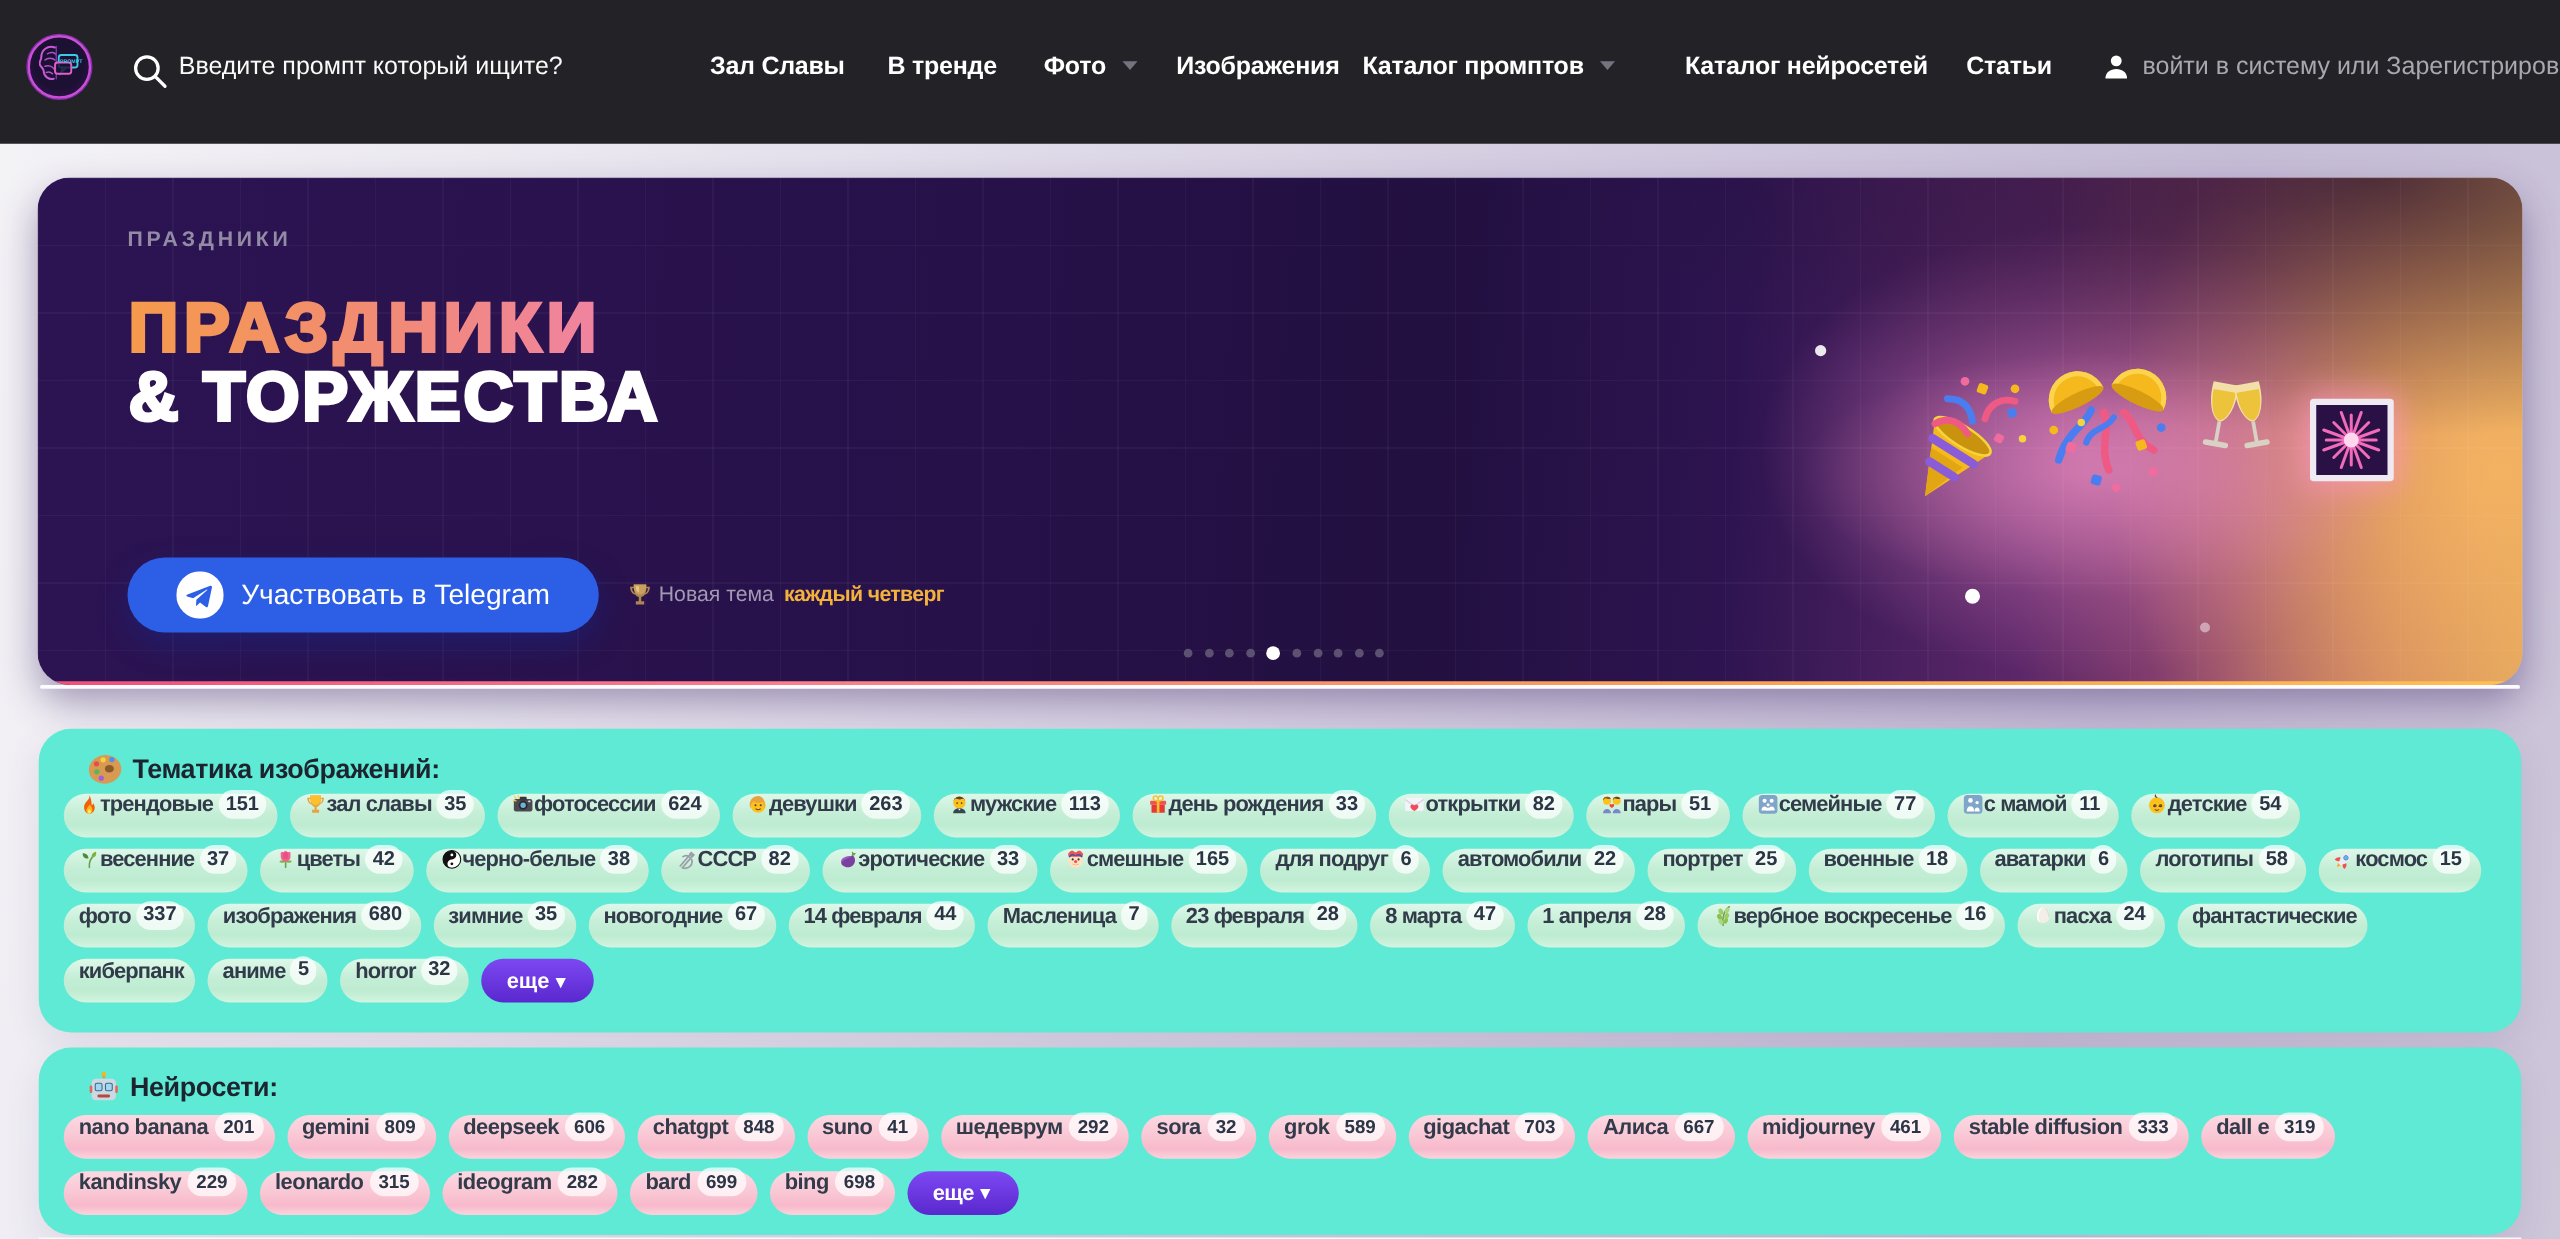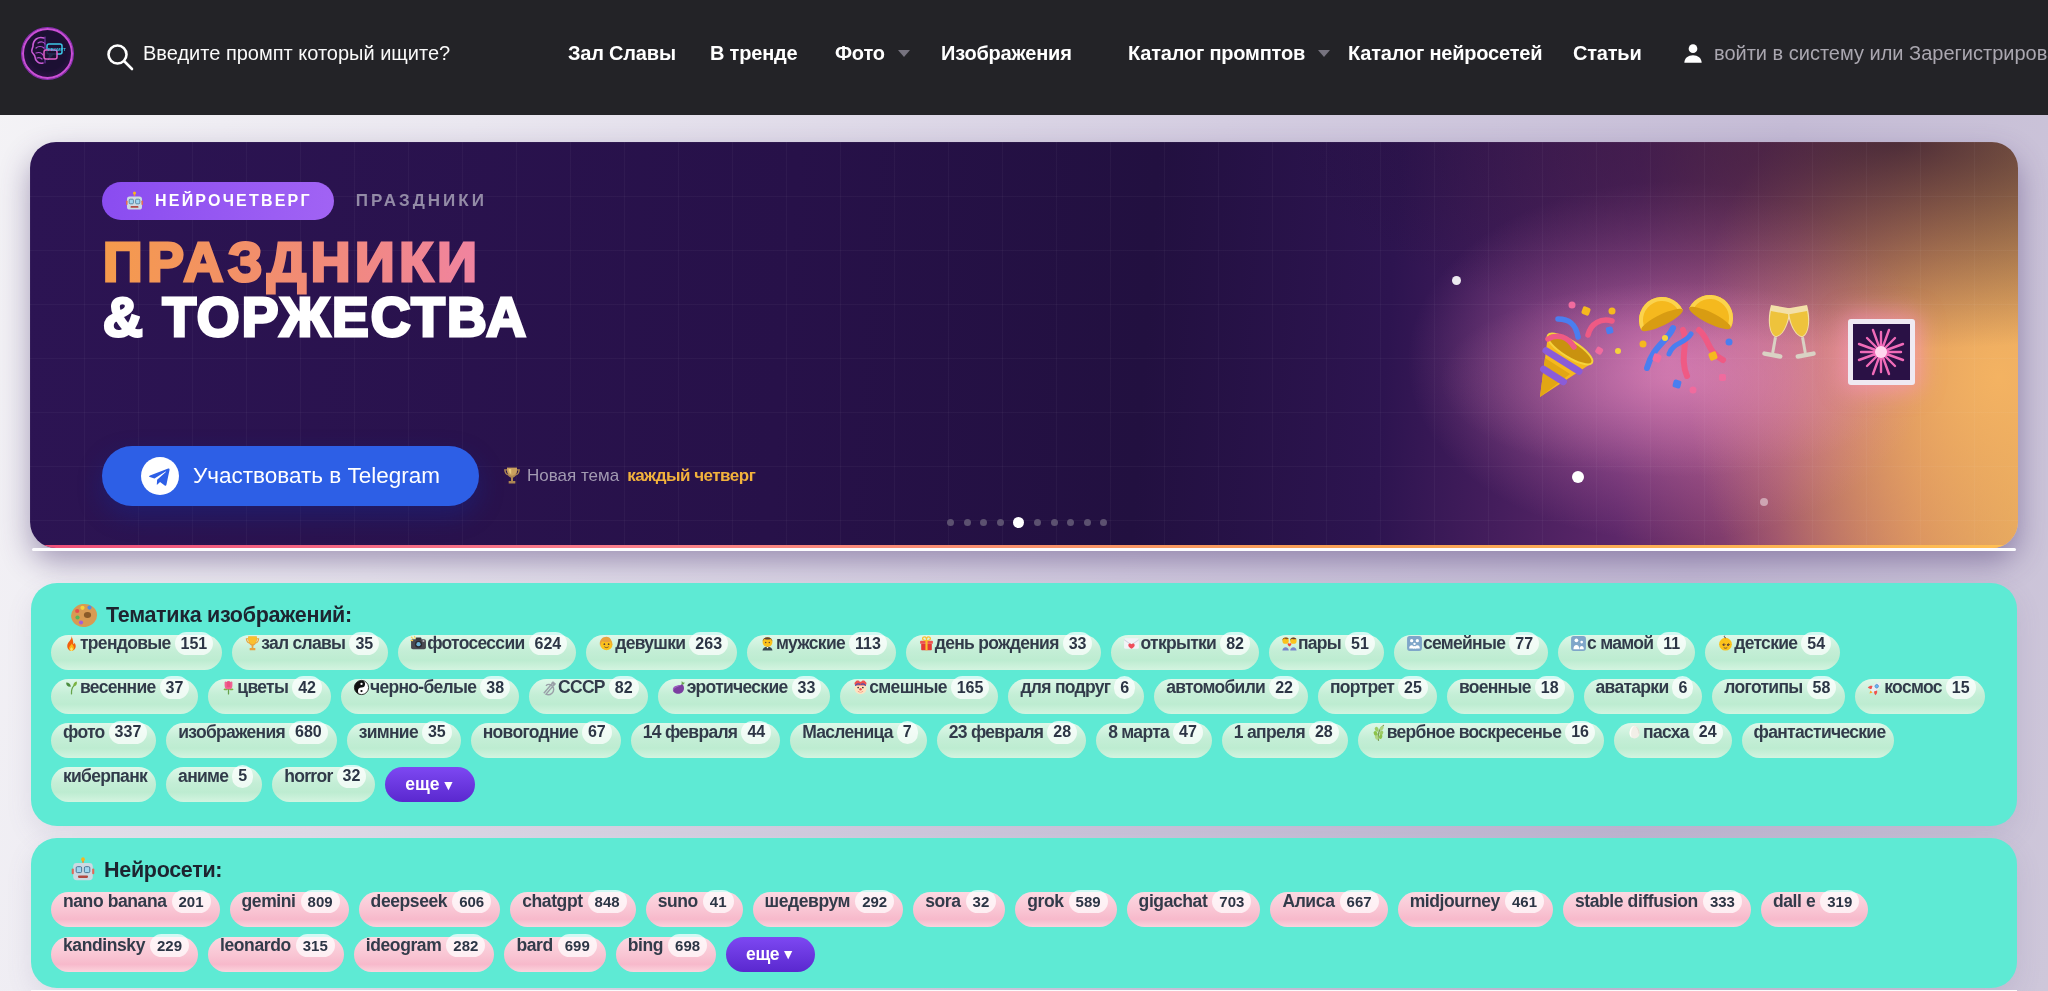--- a/index.html
+++ b/index.html
@@ -87,43 +87,33 @@
   <svg class="searchic" width="34" height="34" viewBox="0 0 34 34">
       <circle cx="13.5" cy="13.5" r="9" fill="none" stroke="#fff" stroke-width="2.6"></circle>
       <line x1="20.5" y1="20.5" x2="28" y2="28" stroke="#fff" stroke-width="2.6" stroke-linecap="round"></line>
     </svg>
   <span class="ph">Введите промпт который ищите?</span>
   <div class="navlinks">
     <a style="left:568px">Зал Славы</a>
     <a style="left:710px">В тренде</a>
     <a style="left:835px">Фото<span class="caret"></span></a>
     <a style="left:941px">Изображения</a>
-    <a style="left:1128px">Каталог промптов<span class="caret"></span></a>
+    <a style="left:1090px">Каталог промптов<span class="caret"></span></a>
     <a style="left:1348px">Каталог нейросетей</a>
     <a style="left:1573px">Статьи</a>
   </div>
   <svg style="position:absolute;left:1680px;top:40px" width="26" height="26" viewBox="0 0 24 24">
       <circle cx="12" cy="8" r="4" fill="#fff"></circle>
       <path d="M4 21c0-4.4 3.6-7 8-7s8 2.6 8 7z" fill="#fff"></path>
     </svg>
   <span class="login">войти в систему или Зарегистрирова</span>
 </div>
 
 <div class="banner">
   <div class="badgerow">
-    <span class="nbadge"><svg class="em" width="21" height="21" viewBox="0 0 21 21">
-          <line x1="10.5" y1="2" x2="10.5" y2="5" stroke="#e8923c" stroke-width="1.4"></line>
-          <circle cx="10.5" cy="2" r="1.6" fill="#f6b51e"></circle>
-          <rect x="3" y="5.5" width="15" height="13" rx="2.6" fill="#ccd9e2"></rect>
-          <rect x="2" y="9.5" width="1.6" height="4.5" rx="0.8" fill="#e06a5a"></rect>
-          <rect x="17.4" y="9.5" width="1.6" height="4.5" rx="0.8" fill="#e06a5a"></rect>
-          <rect x="5.2" y="8.2" width="4.2" height="4.6" rx="1" fill="#9fd6f0" stroke="#3a6a8a" stroke-width=".7"></rect>
-          <rect x="11.6" y="8.2" width="4.2" height="4.6" rx="1" fill="#9fd6f0" stroke="#3a6a8a" stroke-width=".7"></rect>
-          <rect x="6.5" y="15" width="8" height="1.8" rx=".9" fill="#b24a42"></rect>
-        </svg>НЕЙРОЧЕТВЕРГ</span>
     <span class="cat">ПРАЗДНИКИ</span>
   </div>
   <svg style="position:absolute;left:70px;top:87px" width="720" height="160">
     <defs>
         <linearGradient id="tg" gradientUnits="userSpaceOnUse" x1="0" y1="0" x2="390" y2="0">
           <stop offset="0" stop-color="#f59b4b"></stop>
           <stop offset=".55" stop-color="#f18a77"></stop>
           <stop offset="1" stop-color="#f083a3"></stop>
         </linearGradient>
       </defs>

